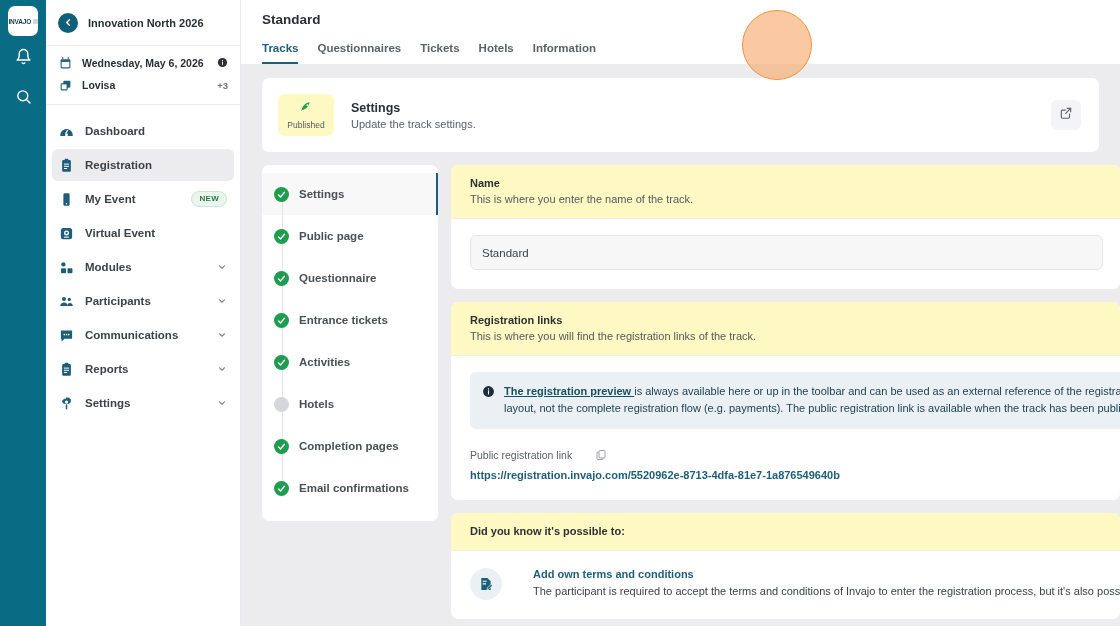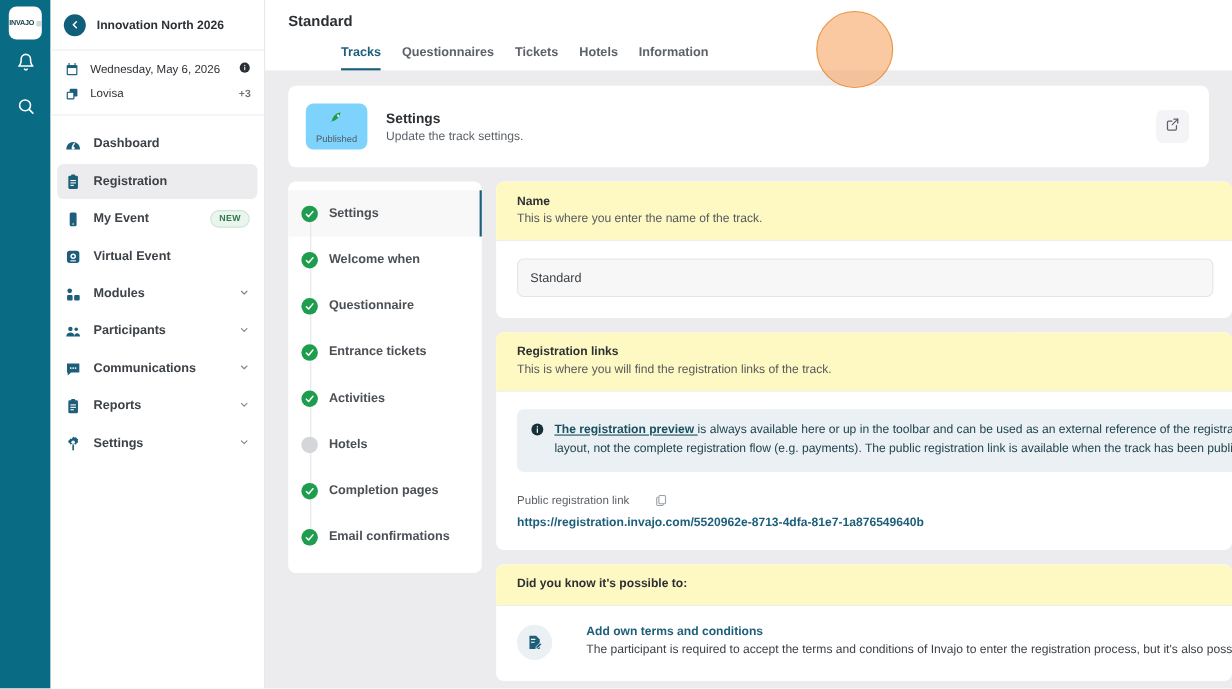--- a/index.html
+++ b/index.html
@@ -60,21 +60,21 @@
   .sb-event-title {
     font-size: 11px; font-weight: bold; color: #2c3034;
     white-space: nowrap; overflow: hidden; text-align: right;
   }
   .sb-meta { padding: 6px 12px 8px 12px; border-bottom: 1px solid #ededf0; }
   .sb-meta-row {
     display: flex; align-items: center; gap: 10px;
     height: 22px; cursor: pointer;
   }
   .sb-meta-row .ico { flex: 0 0 14px; display:flex; align-items:center; justify-content:center; }
-  .sb-meta-label { font-size: 10.5px; font-weight: normal; color: #2c3034; flex: 1 1 auto; white-space: nowrap; }
+  .sb-meta-label { font-size: 10.5px; font-weight: bold; color: #2c3034; flex: 1 1 auto; white-space: nowrap; }
   .sb-meta-trail { font-size: 9.5px; color: #6f7479; font-weight: bold; }
   .sb-nav { padding-top: 8px; flex: 1 1 auto; }
   .sb-item {
     display: flex; align-items: center; gap: 11px;
     height: 32px; margin: 2px 6px; padding: 0 7px;
     border-radius: 6px; cursor: pointer;
   }
   .sb-item.active { background: #ececee; }
   .sb-item .ico { flex: 0 0 15px; display: flex; align-items: center; justify-content: center; }
   .sb-item-label { font-size: 11.5px; font-weight: bold; color: #3d4248; flex: 1 1 auto; white-space: nowrap; }
@@ -89,35 +89,35 @@
   .main { flex: 1 1 auto; height: 626px; background: #ececee; position: relative; overflow: hidden; }
   .main-head { background: #ffffff; padding: 12px 0 0 0; }
   .page-title { font-size: 13.5px; font-weight: bold; color: #2c3034; padding-left: 21px; }
   .tabs { display: flex; gap: 0; padding-left: 21px; margin-top: 11px; }
   .tab {
     font-size: 11.5px; font-weight: bold; color: #5d6268;
     padding: 4px 0 8px 0; margin-right: 19px;
     cursor: pointer; white-space: nowrap;
     border-bottom: 2.5px solid transparent;
   }
-  .tab.active { color: #1d5f7a; border-bottom-color: #1d5f7a; margin-left: 48px; }
+  .tab.active { color: #1d5f7a; border-bottom-color: #1d5f7a; }
 
   .main-body { padding: 14px 0 0 0; }
 
   .card {
     background: #ffffff; border-radius: 7px;
     margin-left: 21px; margin-right: 21px;
   }
   .card-head {
     display: flex; align-items: center; gap: 17px;
     padding: 14px 16px; position: relative;
     min-height: 74px;
   }
   .pub-chip {
-    width: 56px; height: 42px; border-radius: 7px; background: #7dd3fc;
+    width: 56px; height: 42px; border-radius: 7px; background: #fef9c3;
     display: flex; flex-direction: column; align-items: center; justify-content: center; gap: 2px;
     flex: 0 0 56px;
   }
   .pub-chip-label { font-size: 8.5px; color: #55595e; }
   .head-texts { flex: 1 1 auto; }
   .head-title { font-size: 12.5px; font-weight: bold; color: #2c3034; }
   .head-sub { font-size: 11px; color: #5d6268; margin-top: 3px; }
   .ext-btn {
     width: 30px; height: 30px; border-radius: 6px; background: #f4f4f6;
     display: flex; align-items: center; justify-content: center;
@@ -465,21 +465,21 @@
             </span>
             <span class="step-label">Settings</span>
           </div>
 
           <div class="step">
             <span class="step-dot">
               <svg width="9" height="9" viewBox="0 0 24 24" fill="none" stroke="#ffffff" stroke-width="3.6" stroke-linecap="round" stroke-linejoin="round">
                   <polyline points="4 13 9.5 18.5 20 6"></polyline>
                 </svg>
             </span>
-            <span class="step-label">Welcome when</span>
+            <span class="step-label">Public page</span>
           </div>
 
           <div class="step">
             <span class="step-dot">
               <svg width="9" height="9" viewBox="0 0 24 24" fill="none" stroke="#ffffff" stroke-width="3.6" stroke-linecap="round" stroke-linejoin="round">
                   <polyline points="4 13 9.5 18.5 20 6"></polyline>
                 </svg>
             </span>
             <span class="step-label">Questionnaire</span>
           </div>

